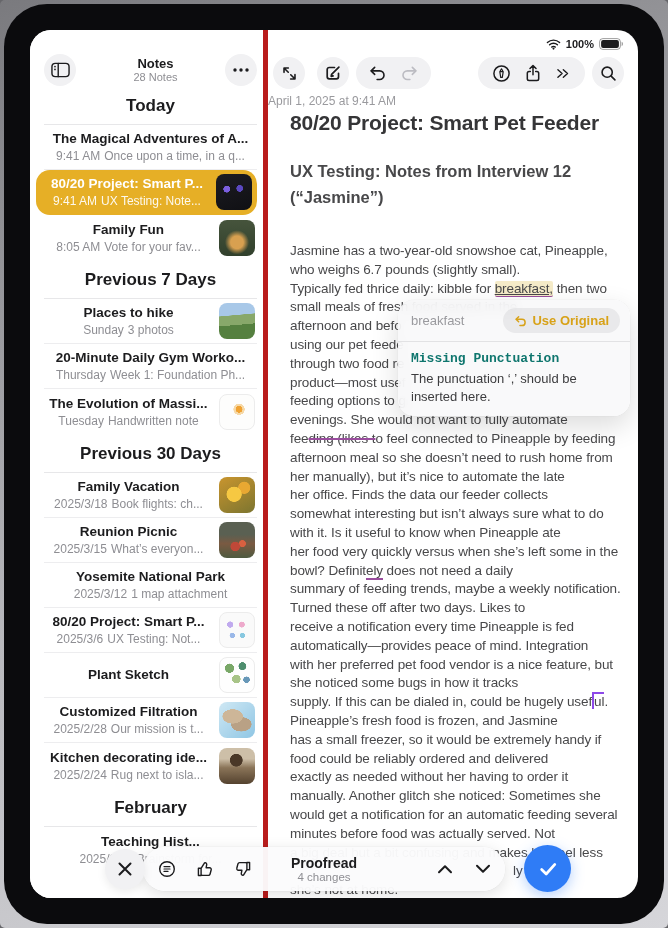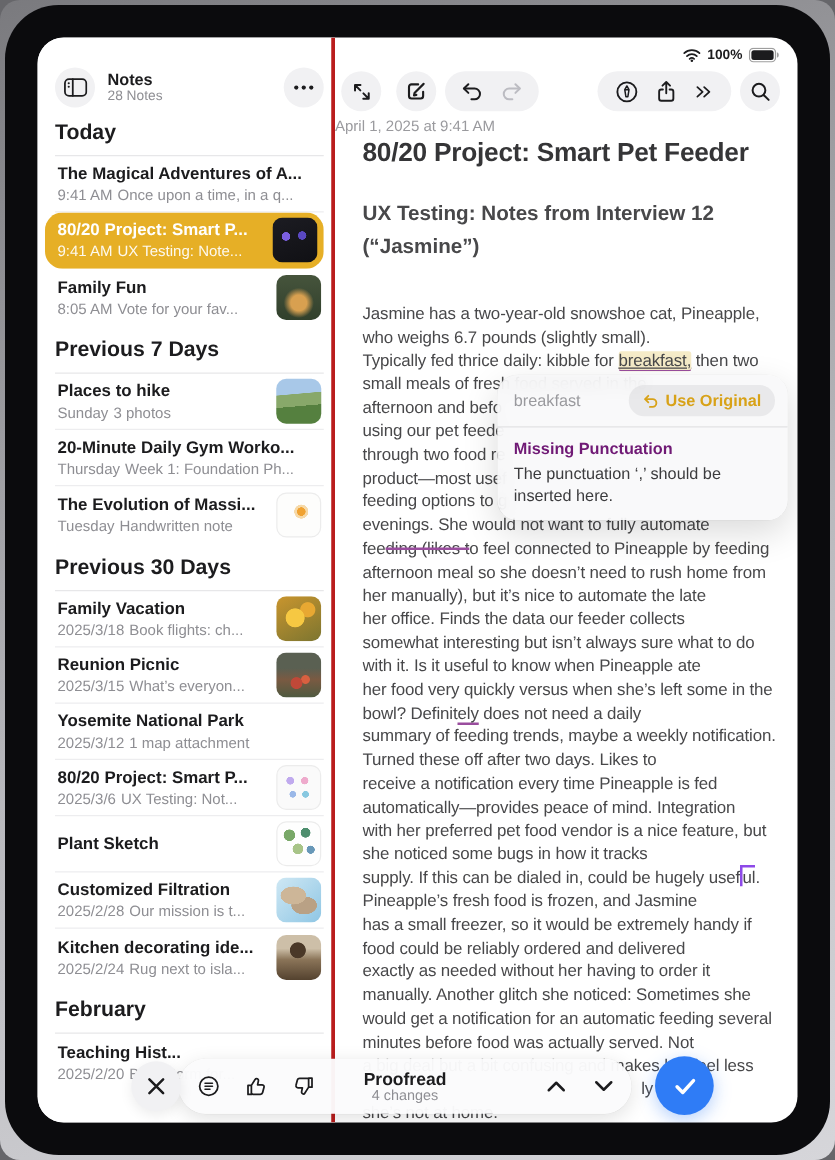--- a/index.html
+++ b/index.html
@@ -1,27 +1,27 @@
 <!DOCTYPE html>
 <html><head>
 <meta charset="utf-8">
 <style>
   html,body{margin:0;padding:0;width:668px;height:928px;overflow:hidden;background:#66666a;
     font-family:"Liberation Sans","DejaVu Sans",sans-serif;-webkit-font-smoothing:antialiased;}
   *{box-sizing:border-box;}
   
-  .device{position:absolute;inset:0;border-radius:16px;background:linear-gradient(160deg,#7a7a7e,#b9b9bd 55%,#d6d6da);}
+  .device{position:absolute;inset:0;border-radius:5px;background:linear-gradient(160deg,#7a7a7e,#b9b9bd 55%,#d6d6da);}
   .bezel{position:absolute;inset:4px;border-radius:43px;background:#0b0b0d;}
   .screen{position:absolute;left:30px;top:30px;width:608px;height:868px;border-radius:21px;background:#ffffff;overflow:hidden;}
   
   .statusbar-left{position:absolute;left:42px;top:9px;font-size:11px;font-weight:700;color:#1c1c1e;letter-spacing:.1px;}
   .statusbar-left span{margin-right:7px;}
   .statusbar-right{position:absolute;right:14px;top:8px;display:flex;align-items:center;gap:5px;font-size:11px;font-weight:700;color:#1c1c1e;}
   
-  .sidebar{position:absolute;left:0;top:0;bottom:0;width:238px;border-right:3px solid #b91c1c;padding:24px 6px 0 14px;overflow:hidden;background:#fff;}
+  .sidebar{position:absolute;left:0;top:0;bottom:0;width:238px;border-right:5px solid #b91c1c;padding:24px 6px 0 14px;overflow:hidden;background:#fff;text-align:center;}
   .side-top{display:flex;align-items:center;margin-bottom:2px;}
   .icon-btn{width:32px;height:32px;border-radius:50%;background:#f1f1f3;display:flex;align-items:center;justify-content:center;flex:0 0 auto;}
   .side-title-block{margin-left:10px;flex:1;min-width:0;}
   .side-title{font-size:13px;font-weight:700;color:#1c1c1e;line-height:15px;}
   .side-subtitle{font-size:11px;color:#8e8e93;line-height:13px;}
   .side-header{font-size:17px;font-weight:700;color:#1c1c1e;margin-top:7px;line-height:25px;padding-bottom:6px;border-bottom:1px solid #e7e7e9;}
   .row{display:flex;align-items:center;padding:4px 2px 4px 2px;height:45px;border-bottom:1px solid #ededef;}
   .side-rows .row:last-child{border-bottom:none;}
   .row-text{flex:1;min-width:0;}
   .row-title{font-size:13.5px;font-weight:700;color:#1c1c1e;line-height:18px;white-space:nowrap;overflow:hidden;}
@@ -61,21 +61,21 @@
   .seg-ins{border-top:2px solid #8d49e8;border-left:2px solid #8d49e8;}
   .seg-peek{margin-left:223px;}
   
   .popup{position:absolute;left:368px;top:270px;width:232px;border-radius:16px;background:rgba(248,248,249,.86);
     backdrop-filter:blur(7px);-webkit-backdrop-filter:blur(7px);box-shadow:0 10px 28px rgba(0,0,0,.14),0 0 0 .5px rgba(0,0,0,.04);z-index:5;}
   .popup-top{display:flex;align-items:center;justify-content:space-between;padding:8px 10px 8px 13px;}
   .popup-original{font-size:13px;color:#9a9a9e;}
   .use-original{display:flex;align-items:center;gap:5px;background:rgba(120,120,128,.13);border-radius:15px;padding:5px 11px;font-size:13px;font-weight:600;color:#d8a218;}
   .popup-divider{height:1px;background:#e2e2e4;}
   .popup-body{padding:9px 13px 11px 13px;}
-  .popup-issue-title{font-size:13px;font-weight:700;color:#701a75;margin-bottom:4px;}
+  .popup-issue-title{font-size:13px;font-weight:700;color:#0f766e;margin-bottom:4px;font-family:Liberation Mono, monospace;}
   .popup-issue-line{font-size:13px;color:#3c3c3e;line-height:17.5px;}
   
   .close-btn{position:absolute;left:75px;top:819px;width:40px;height:40px;border-radius:50%;background:#f1f1f3;display:flex;align-items:center;justify-content:center;z-index:10;box-shadow:0 3px 10px rgba(0,0,0,.08);}
   .proof-pill{position:absolute;left:113px;top:817px;width:362px;height:44px;border-radius:22px;background:rgba(251,251,252,.97);
     box-shadow:0 4px 16px rgba(0,0,0,.12),0 0 0 .5px rgba(0,0,0,.04);display:flex;align-items:center;z-index:9;padding:0 14px;}
   .pill-icons{display:flex;align-items:center;gap:18px;}
   .proof-center{position:absolute;left:0;right:0;text-align:center;pointer-events:none;}
   .proof-title{font-size:14px;font-weight:700;color:#1c1c1e;line-height:16px;}
   .proof-sub{font-size:11.5px;color:#8e8e93;line-height:13px;}
   .pill-chevrons{margin-left:auto;display:flex;align-items:center;gap:22px;}

